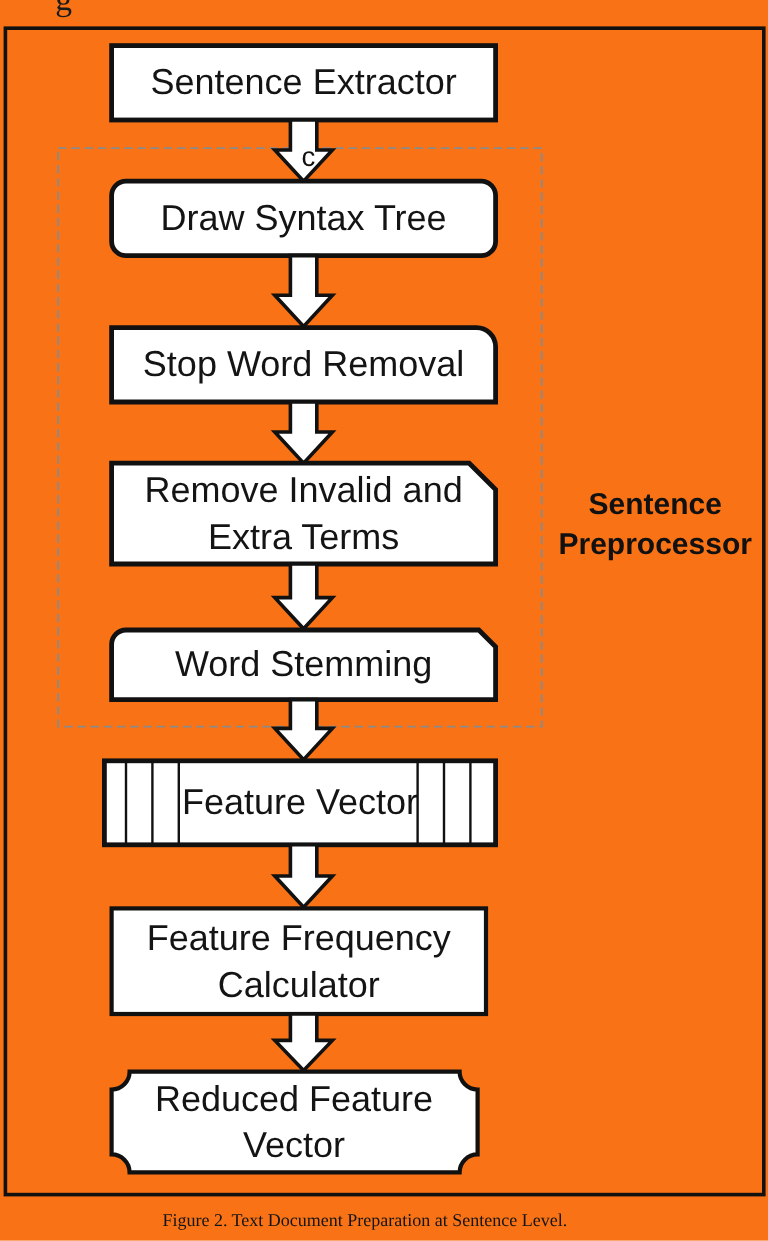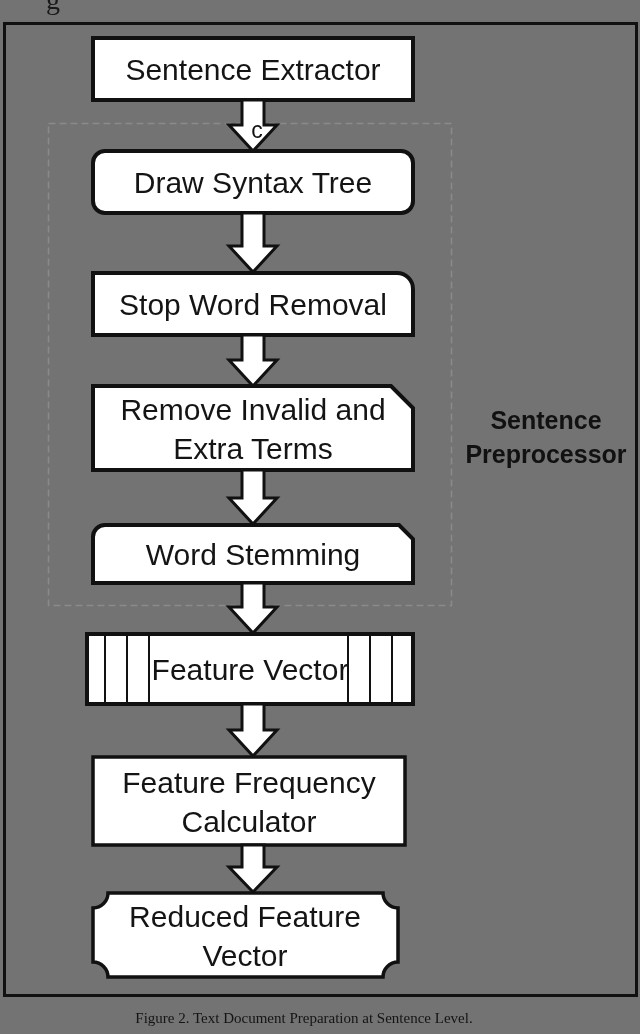--- a/index.html
+++ b/index.html
@@ -1,20 +1,20 @@
 <!DOCTYPE html>
 <html><head>
 <meta charset="utf-8">
 <style>
   html, body { margin: 0; padding: 0; background: #ffffff; }
   .page {
     position: relative;
     width: 640px;
     height: 1034px;
-    background: #737373;
+    background: #f97316;
     overflow: hidden;
     font-family: "Liberation Sans", sans-serif;
   }
   .frag {
     position: absolute;
     left: 46px;
     top: -16px;
     font: 28px "Liberation Serif", serif;
     color: #1a1a1a;
   }

